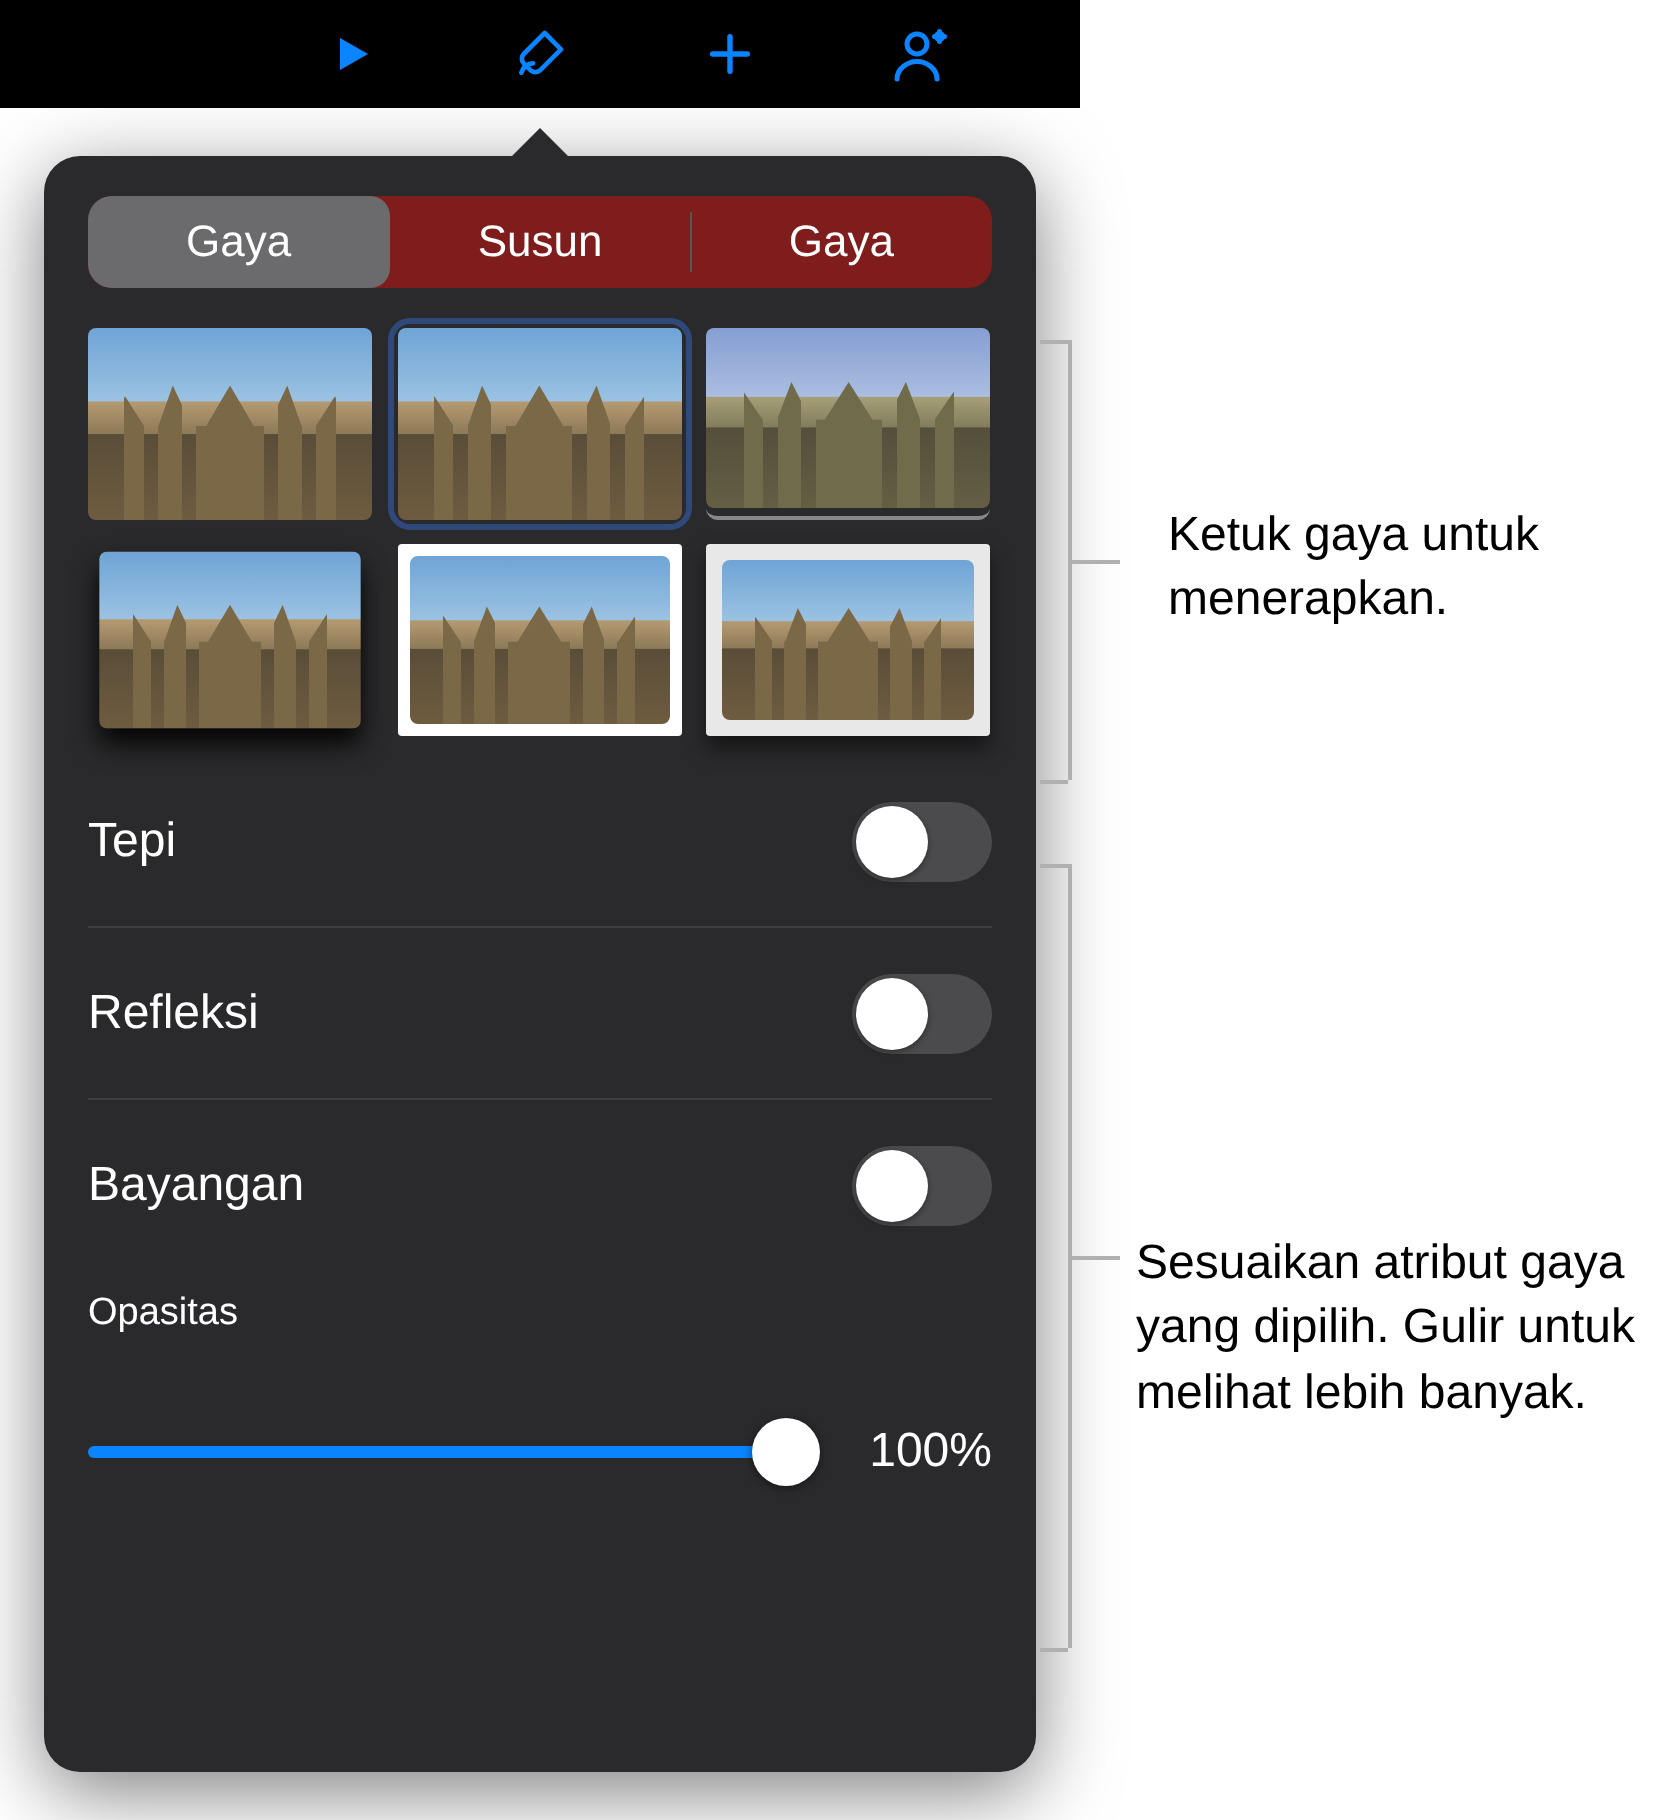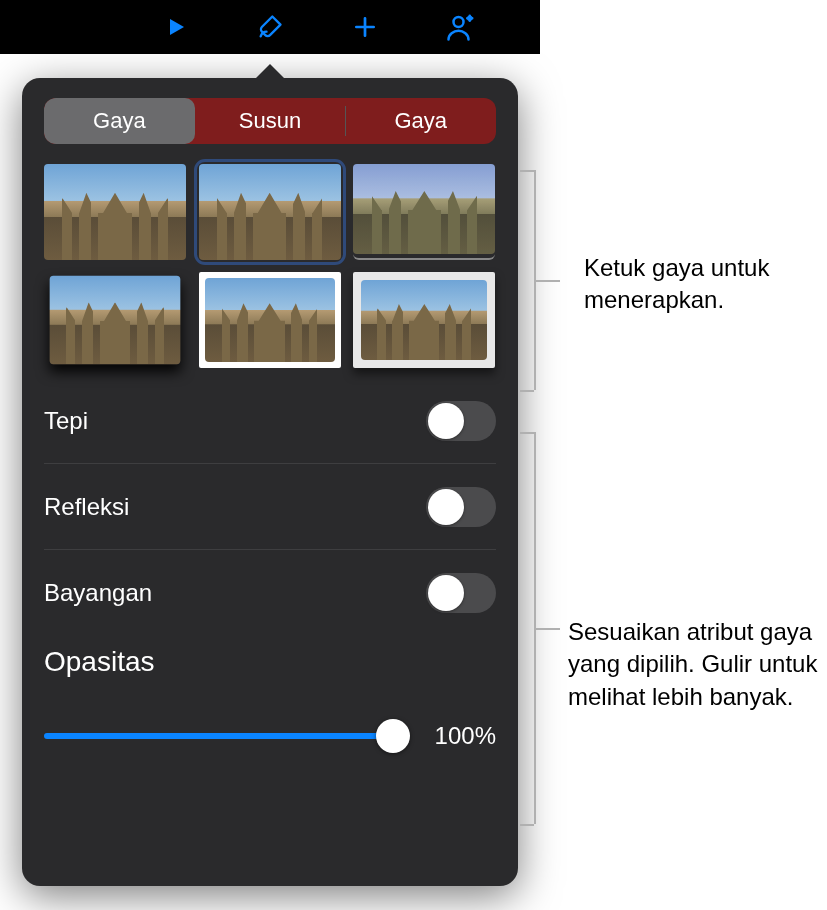--- a/index.html
+++ b/index.html
@@ -166,21 +166,21 @@
     background:#fff;
     border-radius:50%;
     box-shadow:0 1px 3px rgba(0,0,0,.4);
   }
 
   .opacity-block{
     position:absolute;
     top: 568px; left:22px; right:22px;
   }
   .opacity-block .label{
-    color:#fff; font-size:28px;
+    color:#fff; font-size:19px;
     margin-bottom: 44px;
   }
   .slider-row{
     display:flex; align-items:center; gap:18px;
   }
   .track{
     flex:1;
     height:6px;
     background:#0a84ff;
     border-radius:3px;

